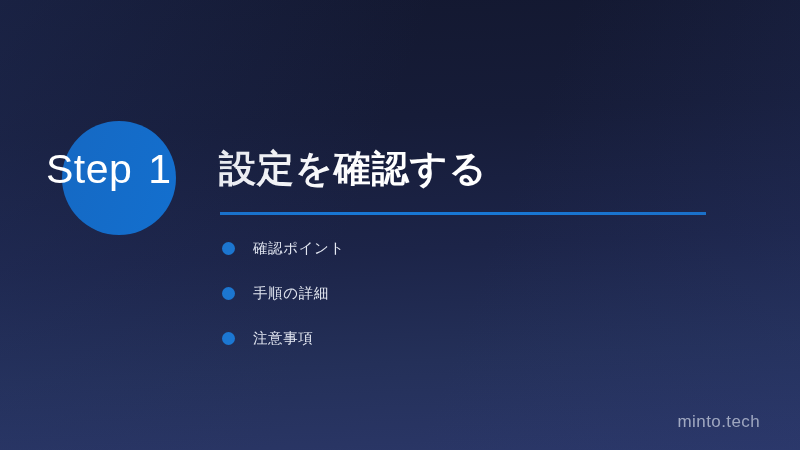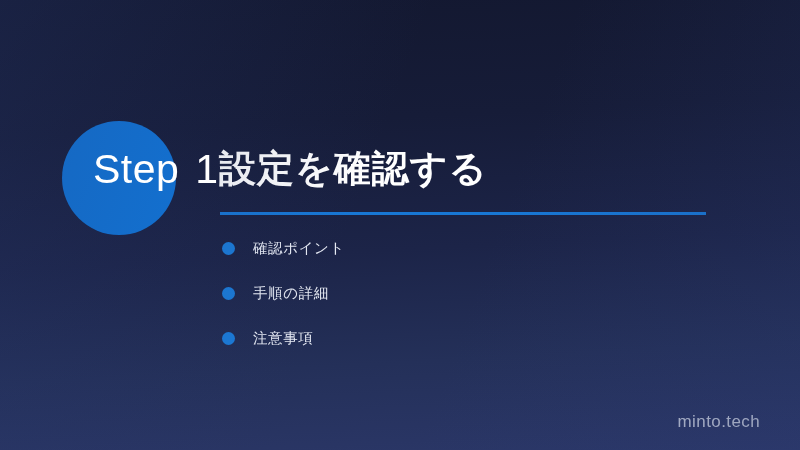--- a/index.html
+++ b/index.html
@@ -40,21 +40,20 @@
     position: absolute;
     left: 46px;
     top: 149px;
     color: #ffffff;
     font-size: 41px;
     font-weight: 400;
     letter-spacing: 0.5px;
     line-height: 1;
     white-space: nowrap;
     z-index: 3;
-    margin-left: 47px;
   }
   .step-label .step-word { }
   .step-label .step-num {
     margin-left: 16px;
     font-weight: 300;
   }
 
   .title {
     position: absolute;
     left: 219px;

